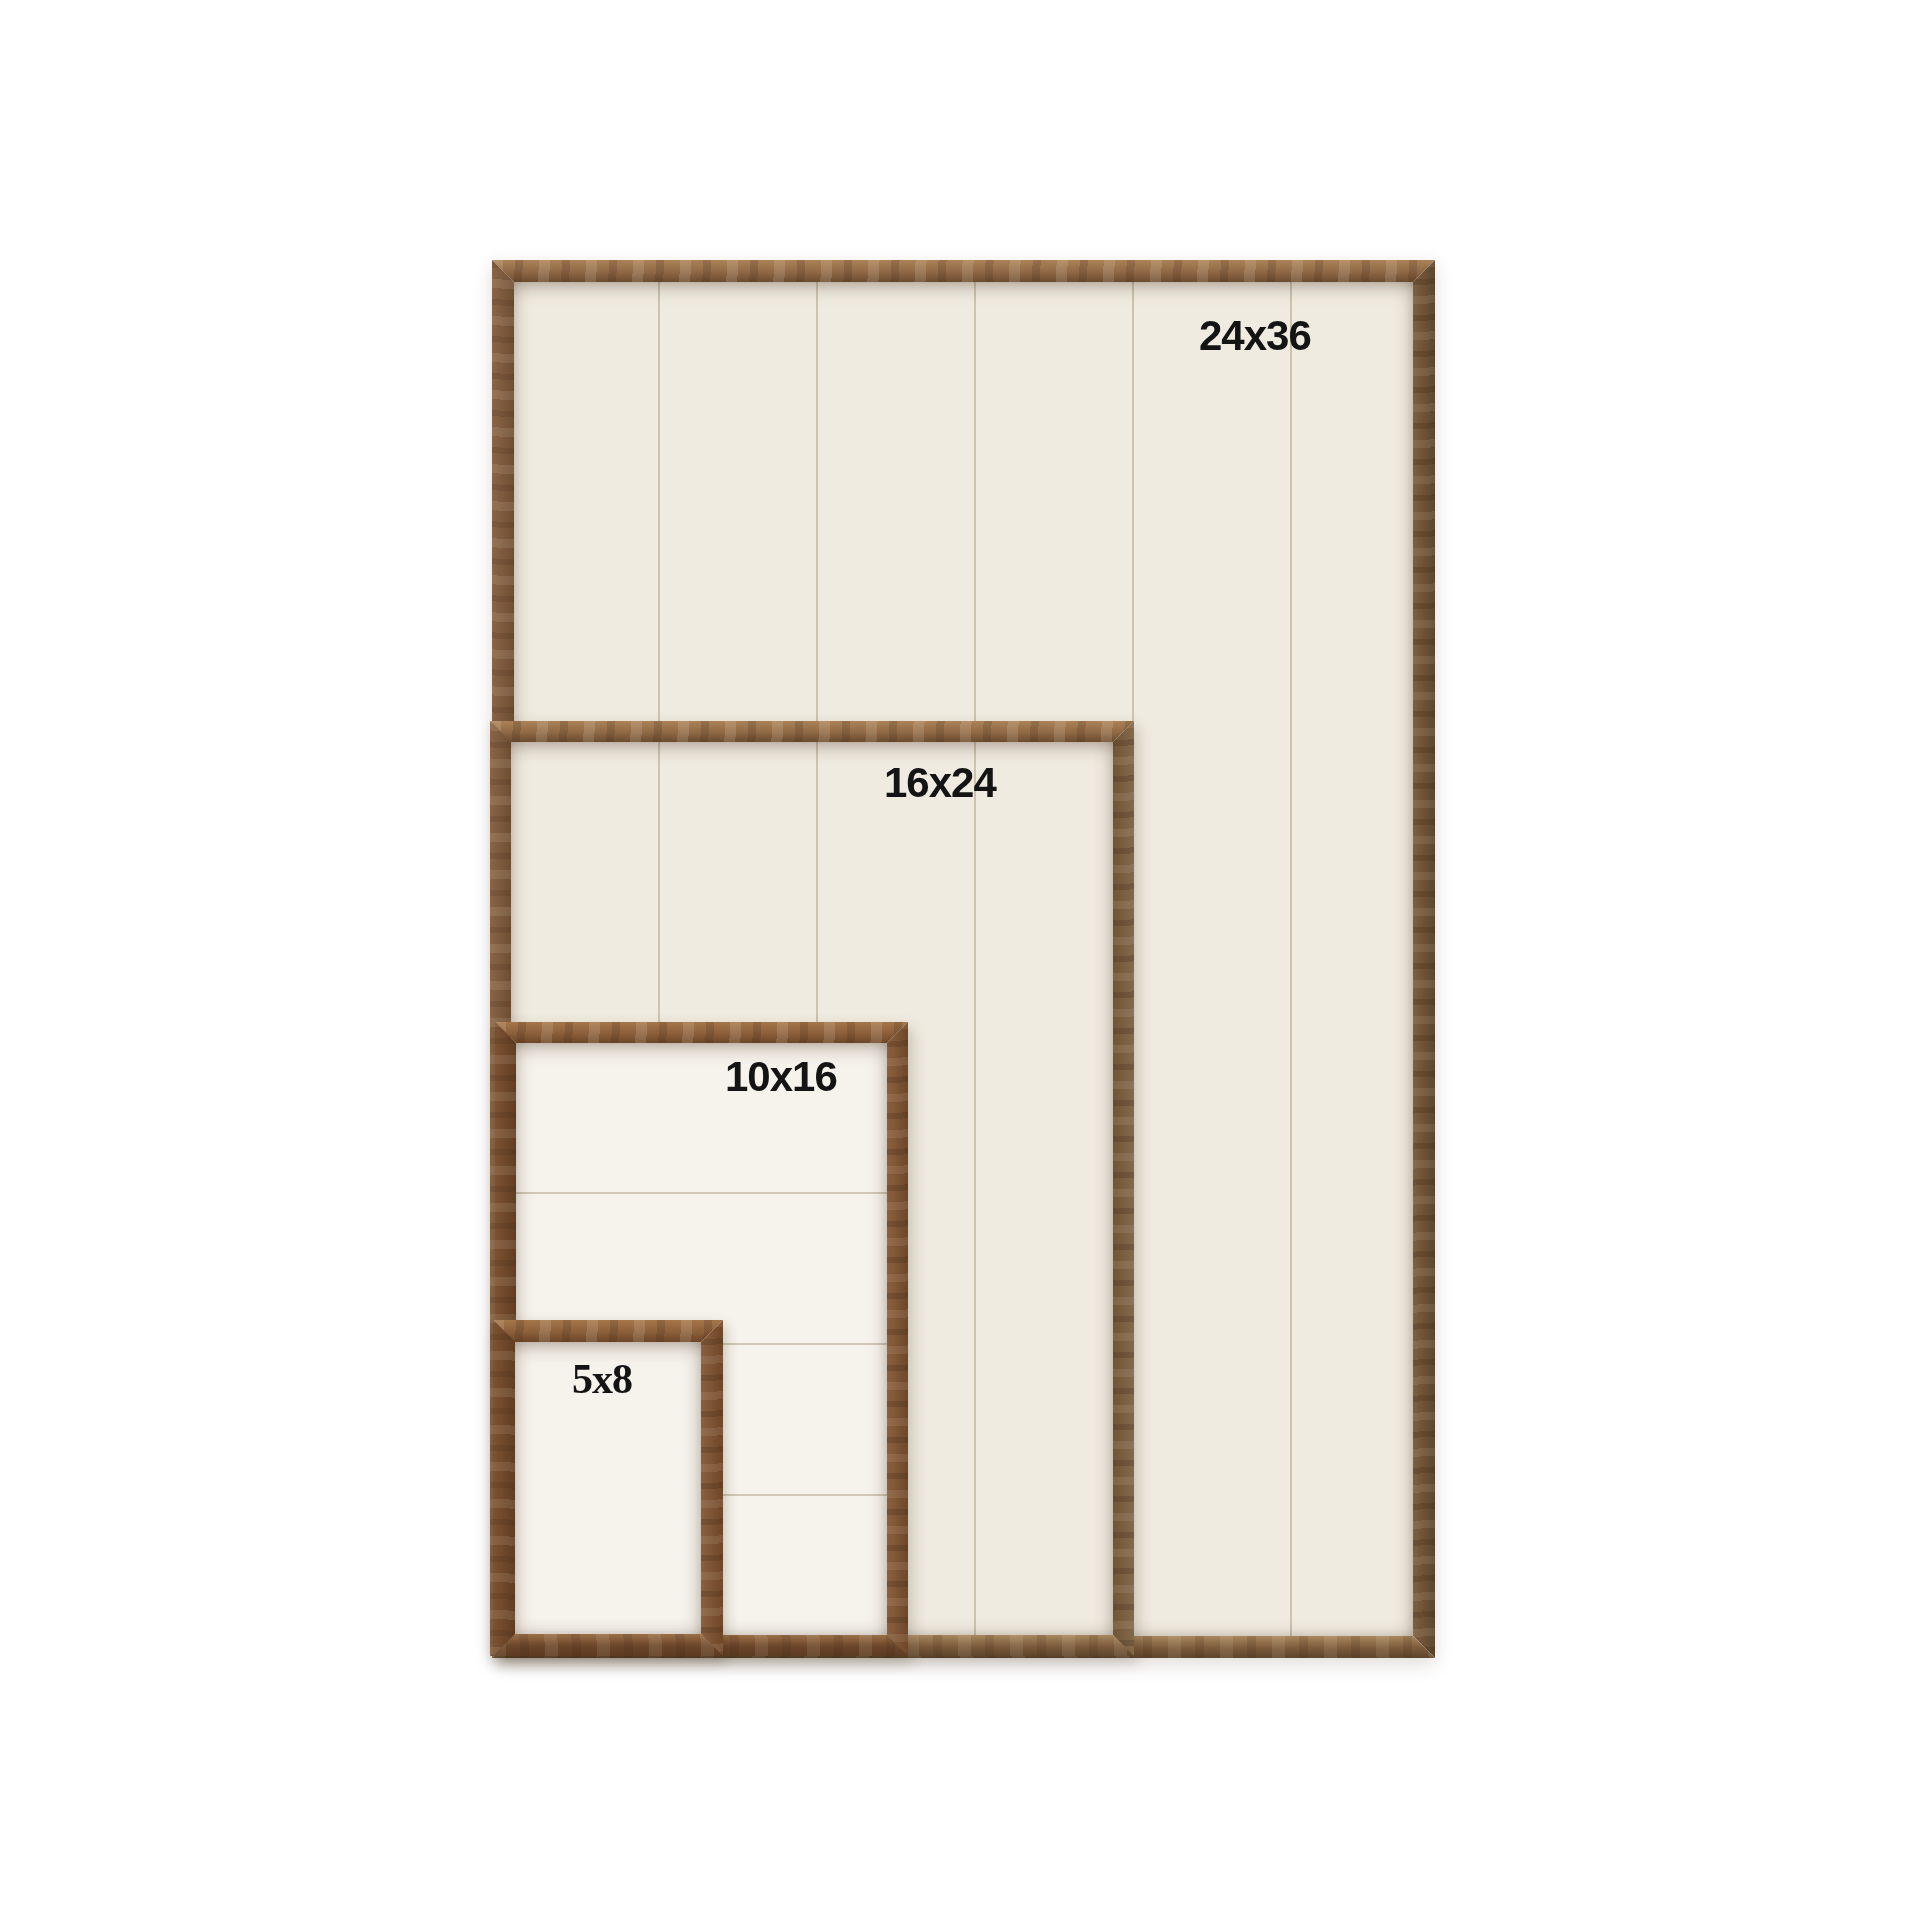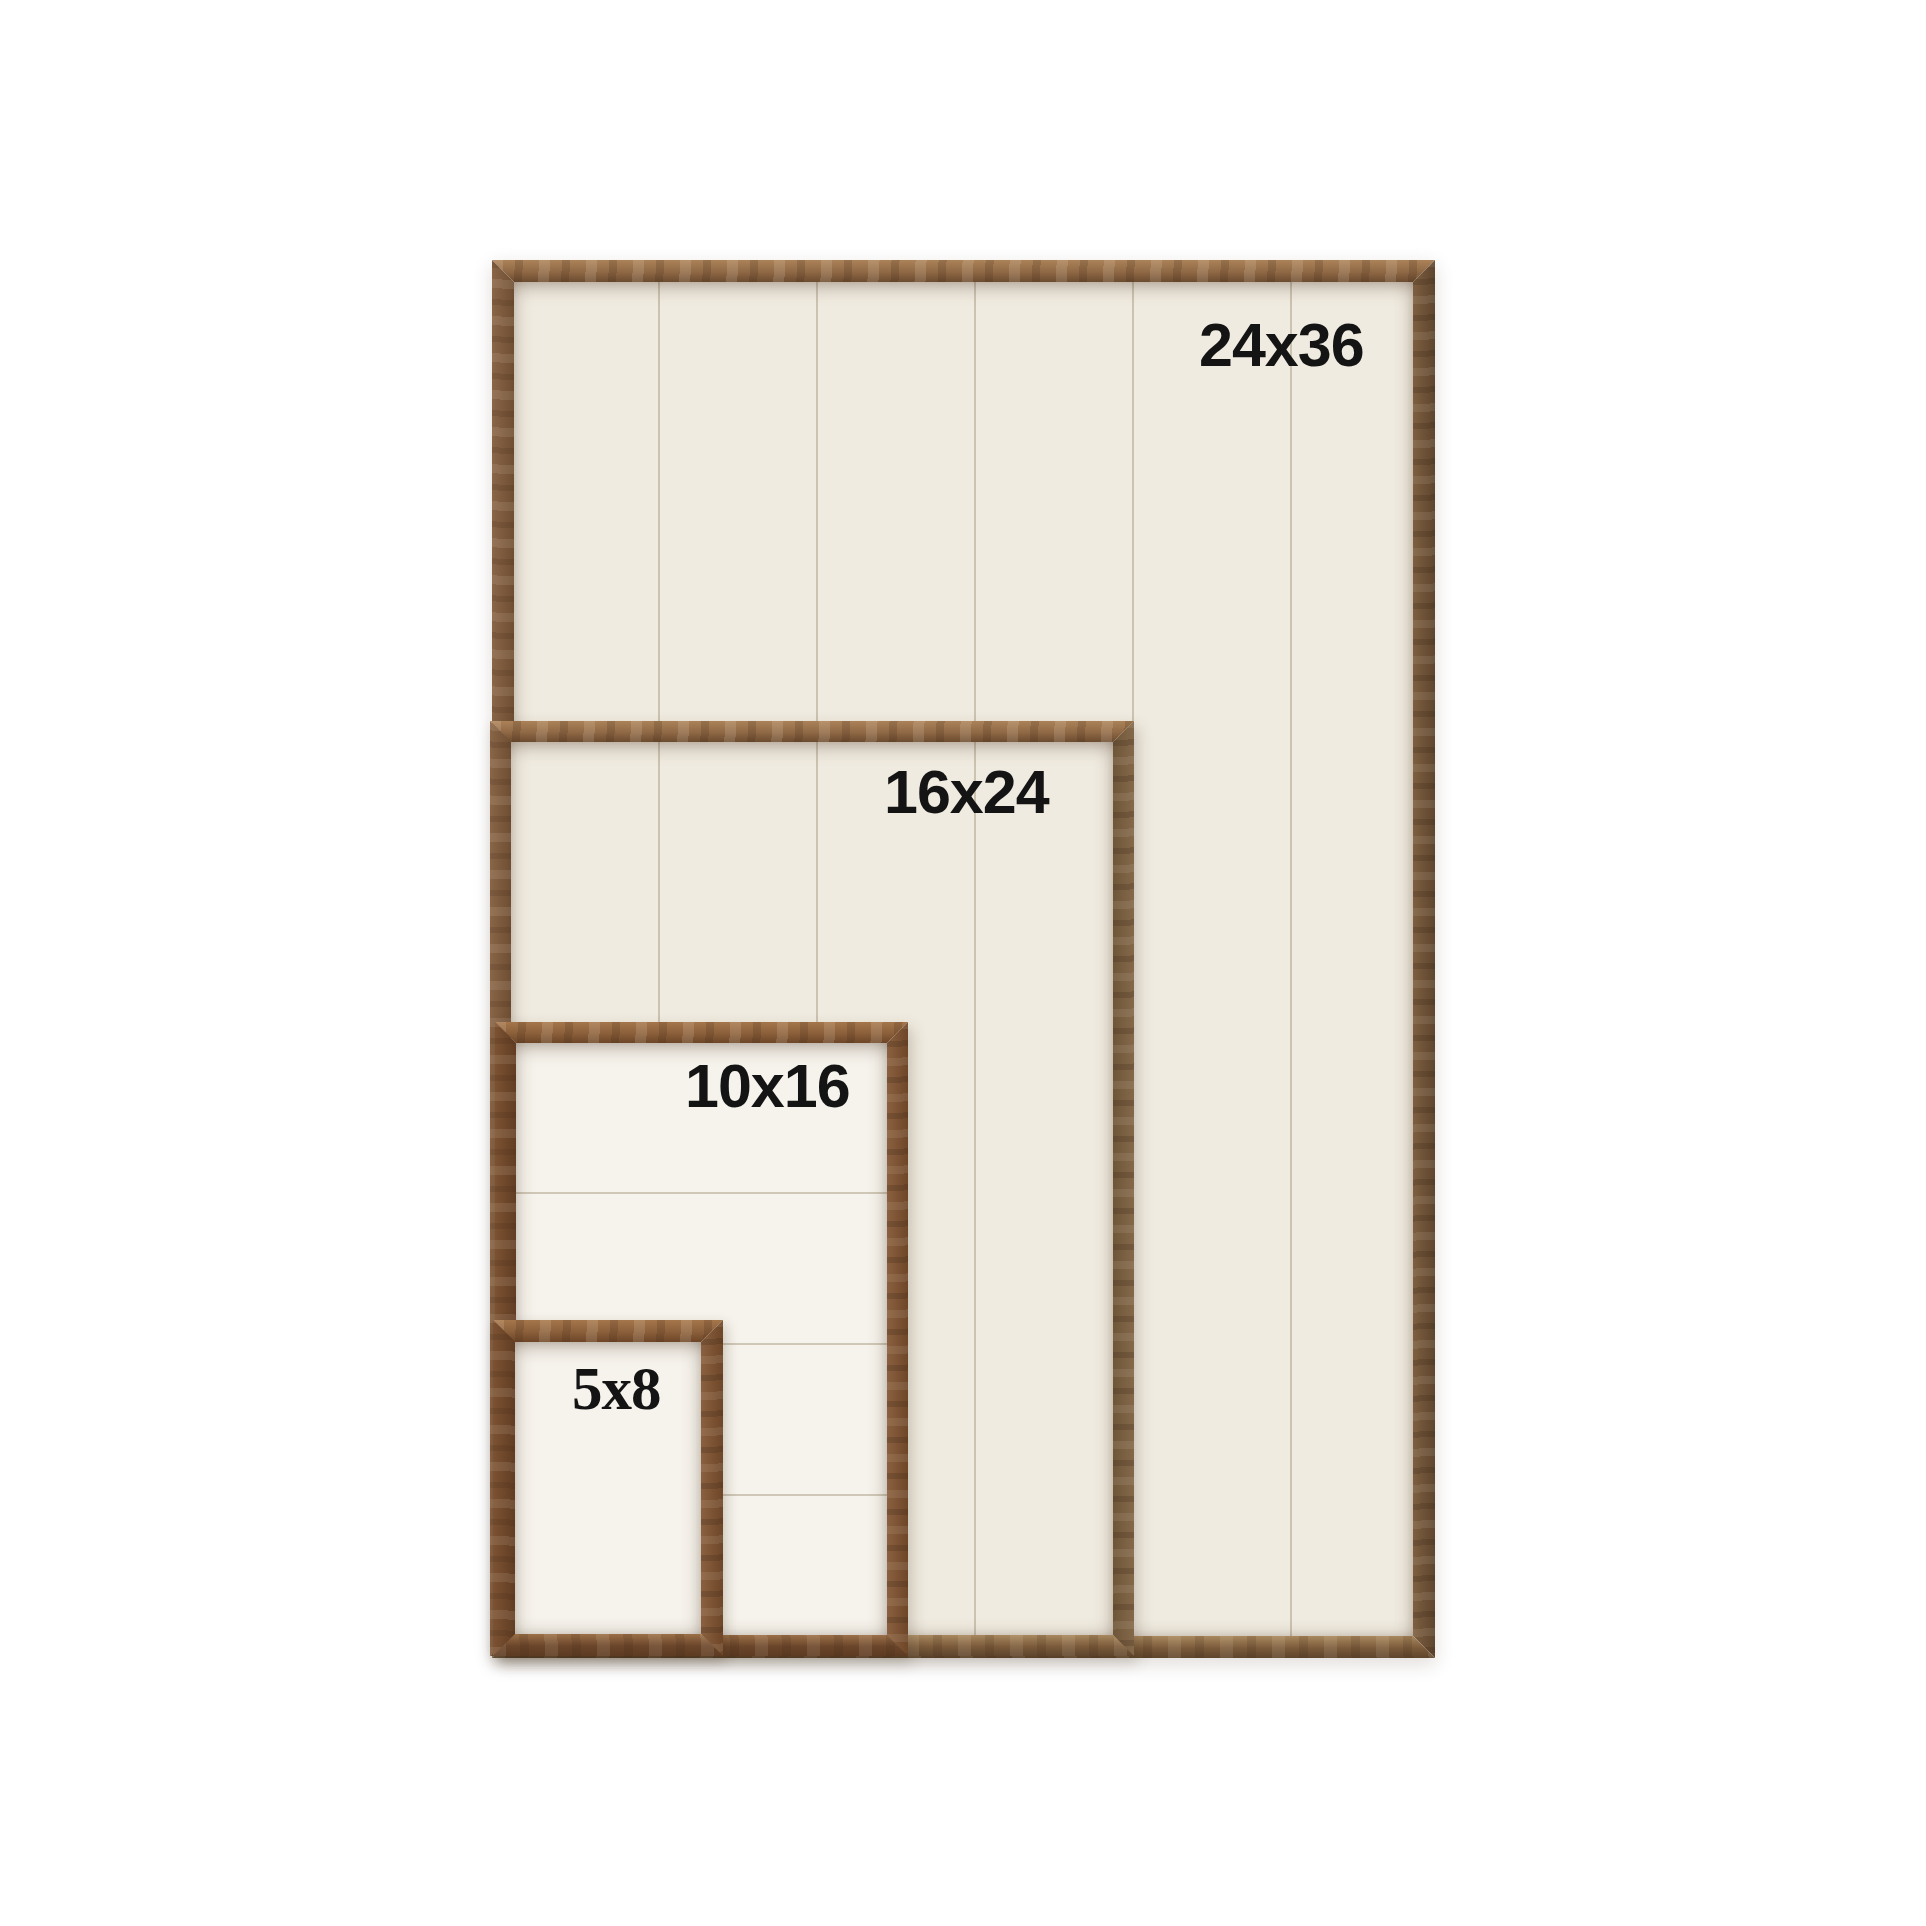--- a/index.html
+++ b/index.html
@@ -89,25 +89,25 @@
   .panel.bright{background-color:var(--panel-bright,#f6f3ec);}
   .vseams{background-image:repeating-linear-gradient(90deg,
       rgba(0,0,0,0) 0 156px, var(--seam-rgba,rgba(160,145,118,.45)) 156px 158px);}
   .hseams{background-image:repeating-linear-gradient(180deg,
       rgba(0,0,0,0) 0 149px, var(--seam-rgba,rgba(160,145,118,.45)) 149px 151px);}
   .pa{background-position:-12px 0;}
   .pb{background-position:-9px 0;}
 
   
   .size-label{position:absolute;
-    font-weight:700;font-size:61px;line-height:1;letter-spacing:-1px;
+    font-weight:700;font-size:42px;line-height:1;letter-spacing:-1px;
     color:var(--ink,#141414);white-space:nowrap;}
   .label-a{left:1199px;top:315px;}
   .label-b{left:884px;top:762px;}
-  .label-c{left:685px;top:1056px;}
+  .label-c{left:725px;top:1056px;}
   .label-d{left:572px;top:1358px;font-family:Liberation Serif, serif;}
 </style>
 </head>
 <body>
 
 <div class="canvas">
 
   <div class="frame frame-a walnut">
     <div class="panel vseams pa"></div>
     <div class="bar top"></div>

